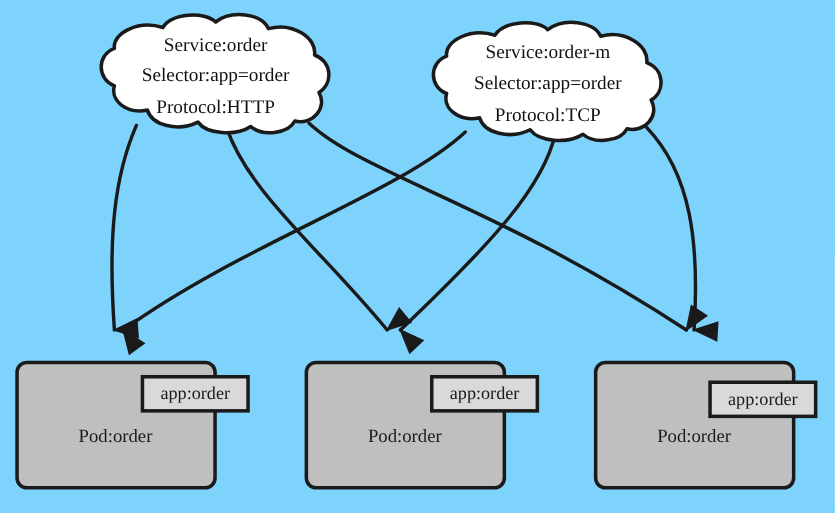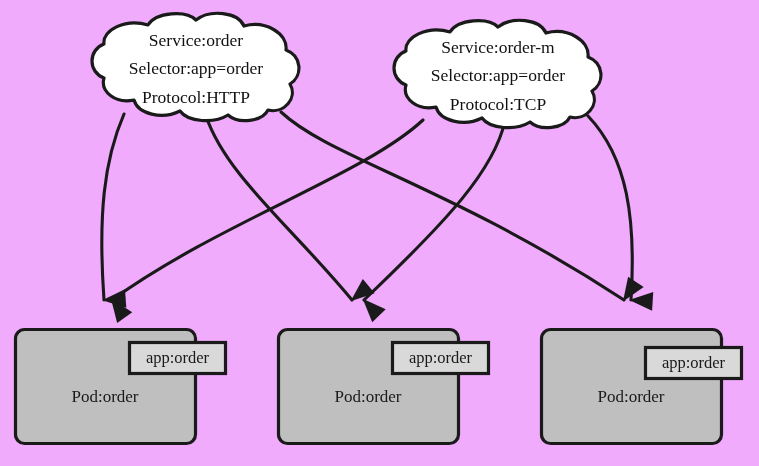--- a/index.html
+++ b/index.html
@@ -8,21 +8,21 @@
     padding: 0;
     background: #ffffff;
   }
   body {
     font-family: "Liberation Serif", "DejaVu Serif", serif;
   }
   #diagram-root {
     position: relative;
     width: 759px;
     height: 466px;
-    background: #f0abfc;
+    background: #7dd3fc;
     overflow: hidden;
   }
   #diagram-svg {
     position: absolute;
     left: 0;
     top: 0;
     width: 759px;
     height: 466px;
     display: block;
   }

